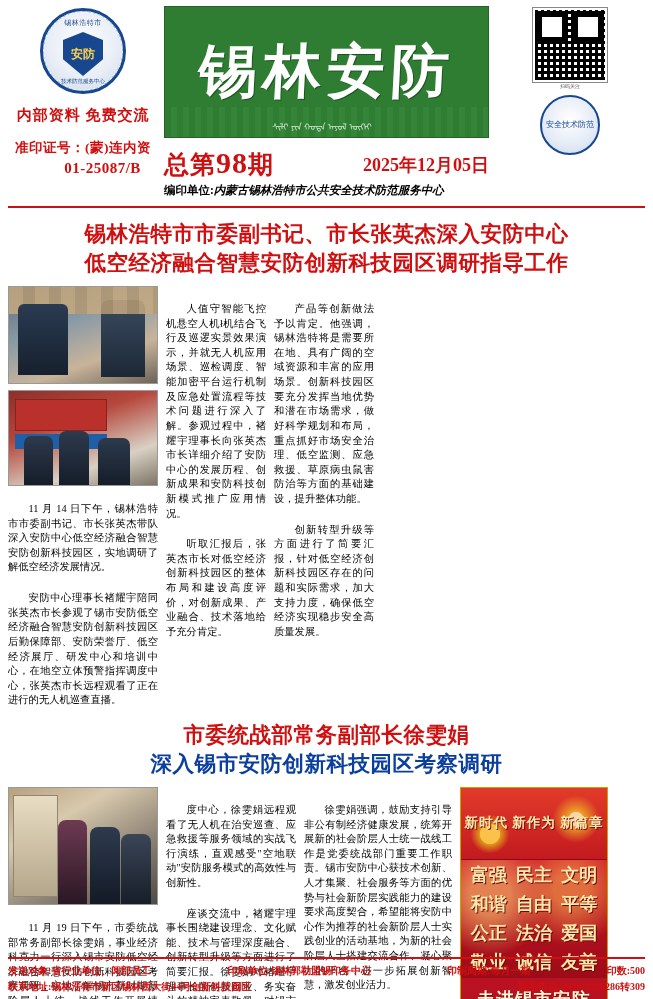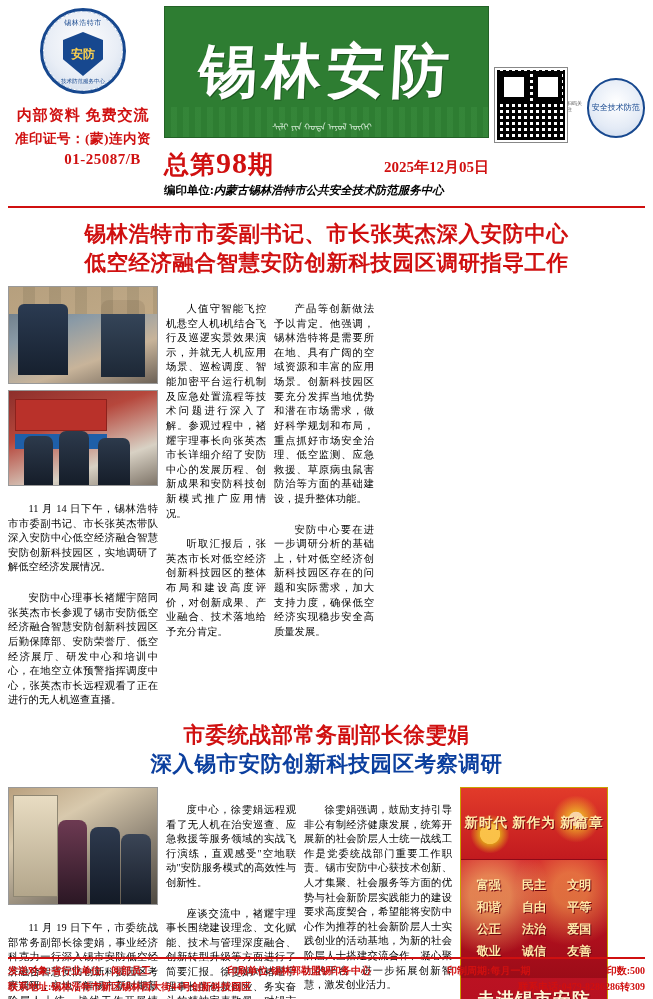--- a/index.html
+++ b/index.html
@@ -71,21 +71,21 @@
     color: #d01010;
     font-size: 15px;
     font-weight: bold;
     margin-top: 12px;
     letter-spacing: 1px;
   }
   .mh-left .approve {
     color: #d01010;
     font-size: 13.5px;
     font-weight: bold;
-    margin-top: 5px;
+    margin-top: 14px;
     letter-spacing: 0.5px;
   }
   .mh-left .approve-no {
     color: #d01010;
     font-size: 15px;
     font-weight: bold;
     margin-top: 3px;
     letter-spacing: 0.5px;
     margin-left: 39px;
   }
@@ -134,35 +134,35 @@
   }
   .issue-no {
     color:#d01010;
     font-weight:bold;
     font-size: 25px;
     letter-spacing:1px;
   }
   .issue-no .num { font-size: 30px; }
   .issue-date {
     color:#d01010;
-    font-size: 15px;
+    font-size: 18px;
     font-weight:bold;
     padding-bottom:4px;
   }
   .publisher {
     margin-top: 2px;
     font-size: 11.5px;
     font-weight: bold;
   }
   .publisher .lead { color:#000; }
   .publisher .org { color:#000; font-style: italic; }
 
   .mh-right {
     width: 150px;
-    display:flex; flex-direction:row; align-items:center;
+    display:flex; flex-direction:column; align-items:center;
     padding-top:2px;
   }
   .qr {
     width: 74px; height: 74px;
     background:
       repeating-linear-gradient(0deg, #000 0 3px, #fff 3px 6px),
       repeating-linear-gradient(90deg, #000 0 3px, #fff 3px 6px);
     background-blend-mode: multiply;
     border: 2px solid #fff;
     outline: 1px solid #888;
@@ -298,21 +298,21 @@
       linear-gradient(180deg,#cf1526,#9c0c18);
     overflow:hidden;
   }
   .promo-words {
     position:absolute; inset:0;
     display:grid; grid-template-columns:1fr 1fr 1fr;
     align-content:center; gap:5px 2px;
     padding: 8px 6px;
     text-align:center;
   }
-  .promo-words span { font-size:12px; font-weight:bold; color:#ffe9a8; text-shadow:1px 1px 0 #6d060f; }
+  .promo-words span { font-size:18px; font-weight:bold; color:#ffe9a8; text-shadow:1px 1px 0 #6d060f; }
   .promo-bottom {
     padding: 8px 4px 10px 4px;
     text-align:center;
   }
   .promo-bottom div {
     font-size: 17.5px;
     font-weight:bold;
     color:#fff7d6;
     letter-spacing:1.5px;
     line-height:1.55;
@@ -398,21 +398,21 @@
       </div>
       <p>11 月 14 日下午，锡林浩特市市委副书记、市长张英杰带队深入安防中心低空经济融合智慧安防创新科技园区，实地调研了解低空经济发展情况。</p>
       <p>安防中心理事长褚耀宇陪同张英杰市长参观了锡市安防低空经济融合智慧安防创新科技园区后勤保障部、安防荣誉厅、低空经济展厅、研发中心和培训中心，在地空立体预警指挥调度中心，张英杰市长远程观看了正在进行的无人机巡查直播。</p>
     </div>
     <div class="col" style="width:100px">
       <p>人值守智能飞控机悬空人机ł机结合飞行及巡逻实景效果演示，并就无人机应用场景、巡检调度、智能加密平台运行机制及应急处置流程等技术问题进行深入了解。参观过程中，褚耀宇理事长向张英杰市长详细介绍了安防中心的发展历程、创新成果和安防科技创新模式推广应用情况。</p>
       <p>听取汇报后，张英杰市长对低空经济创新科技园区的整体布局和建设高度评价，对创新成果、产业融合、技术落地给予充分肯定。</p>
     </div>
     <div class="col" style="width:100px">
       <p>产品等创新做法予以肯定。他强调，锡林浩特将是需要所在地、具有广阔的空域资源和丰富的应用场景。创新科技园区要充分发挥当地优势和潜在市场需求，做好科学规划和布局，重点抓好市场安全治理、低空监测、应急救援、草原病虫鼠害防治等方面的基础建设，提升整体功能。</p>
-      <p>安防中心要在进一步调研分析的基础上，针对低空经济创新科技园区存在的问题和实际需求，加大支持力度，确保低空经济实现稳步安全高质量发展。</p>
+      <p>创新转型升级等方面进行了简要汇报，针对低空经济创新科技园区存在的问题和实际需求，加大支持力度，确保低空经济实现稳步安全高质量发展。</p>
     </div>
   </div>
 
   <div class="headline-block red-blue" style="margin-top:8px">
     <div class="h1 l1">市委统战部常务副部长徐雯娟</div>
     <div class="h1 l2">深入锡市安防创新科技园区考察调研</div>
   </div>
 
   <div class="cols">
     <div class="col" style="width:150px">

